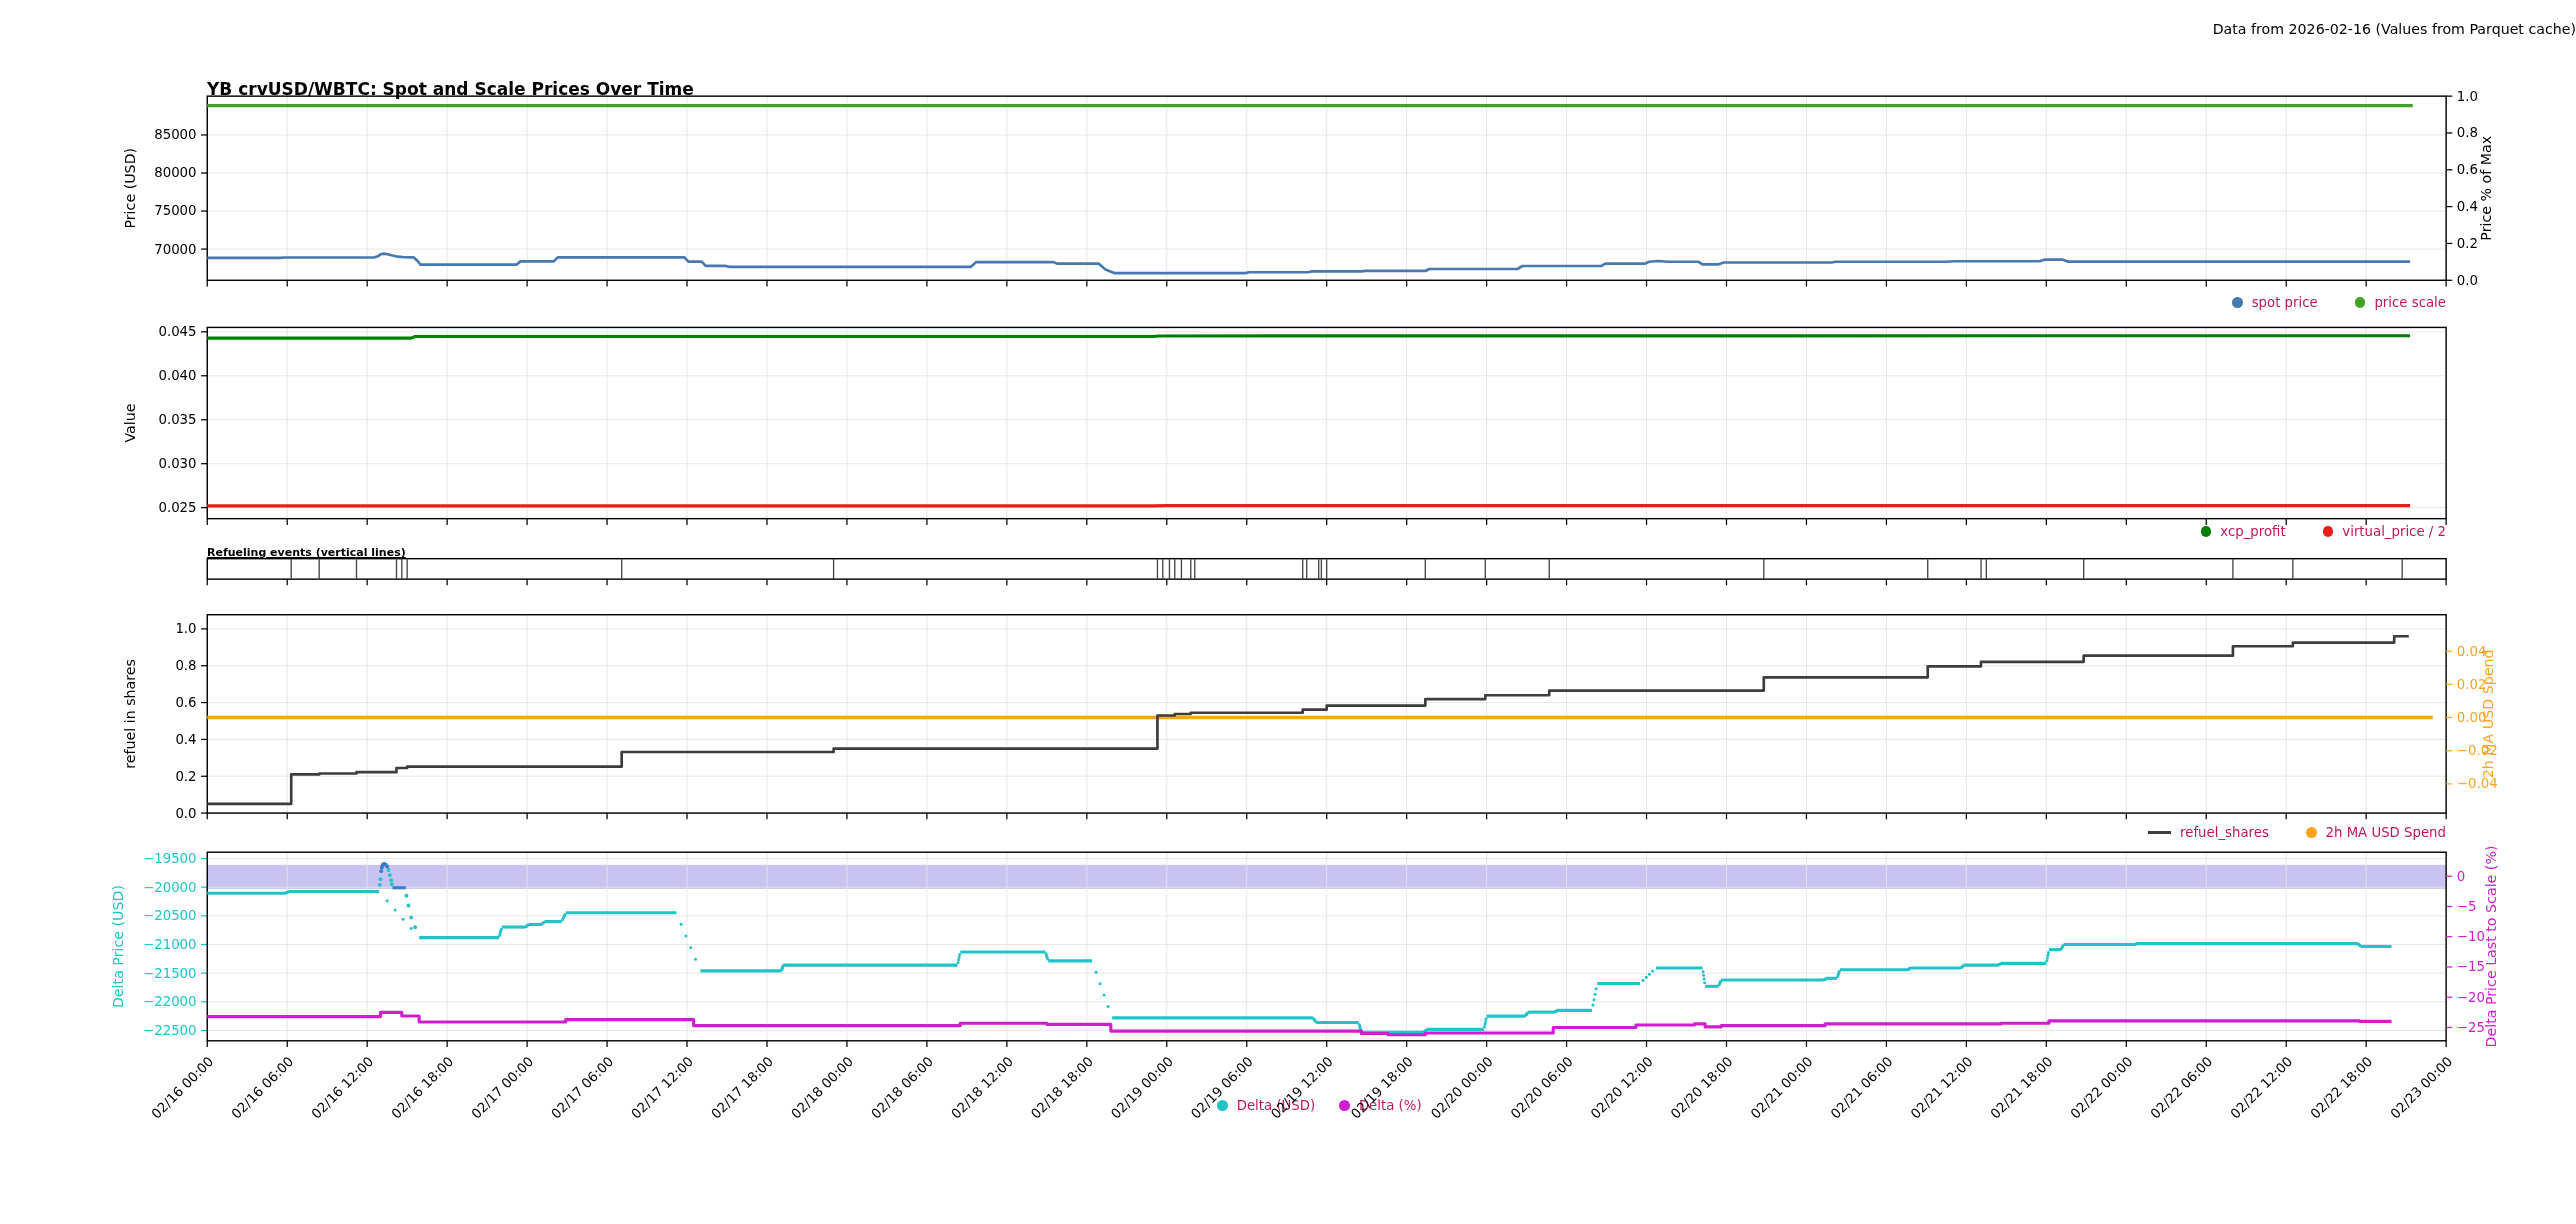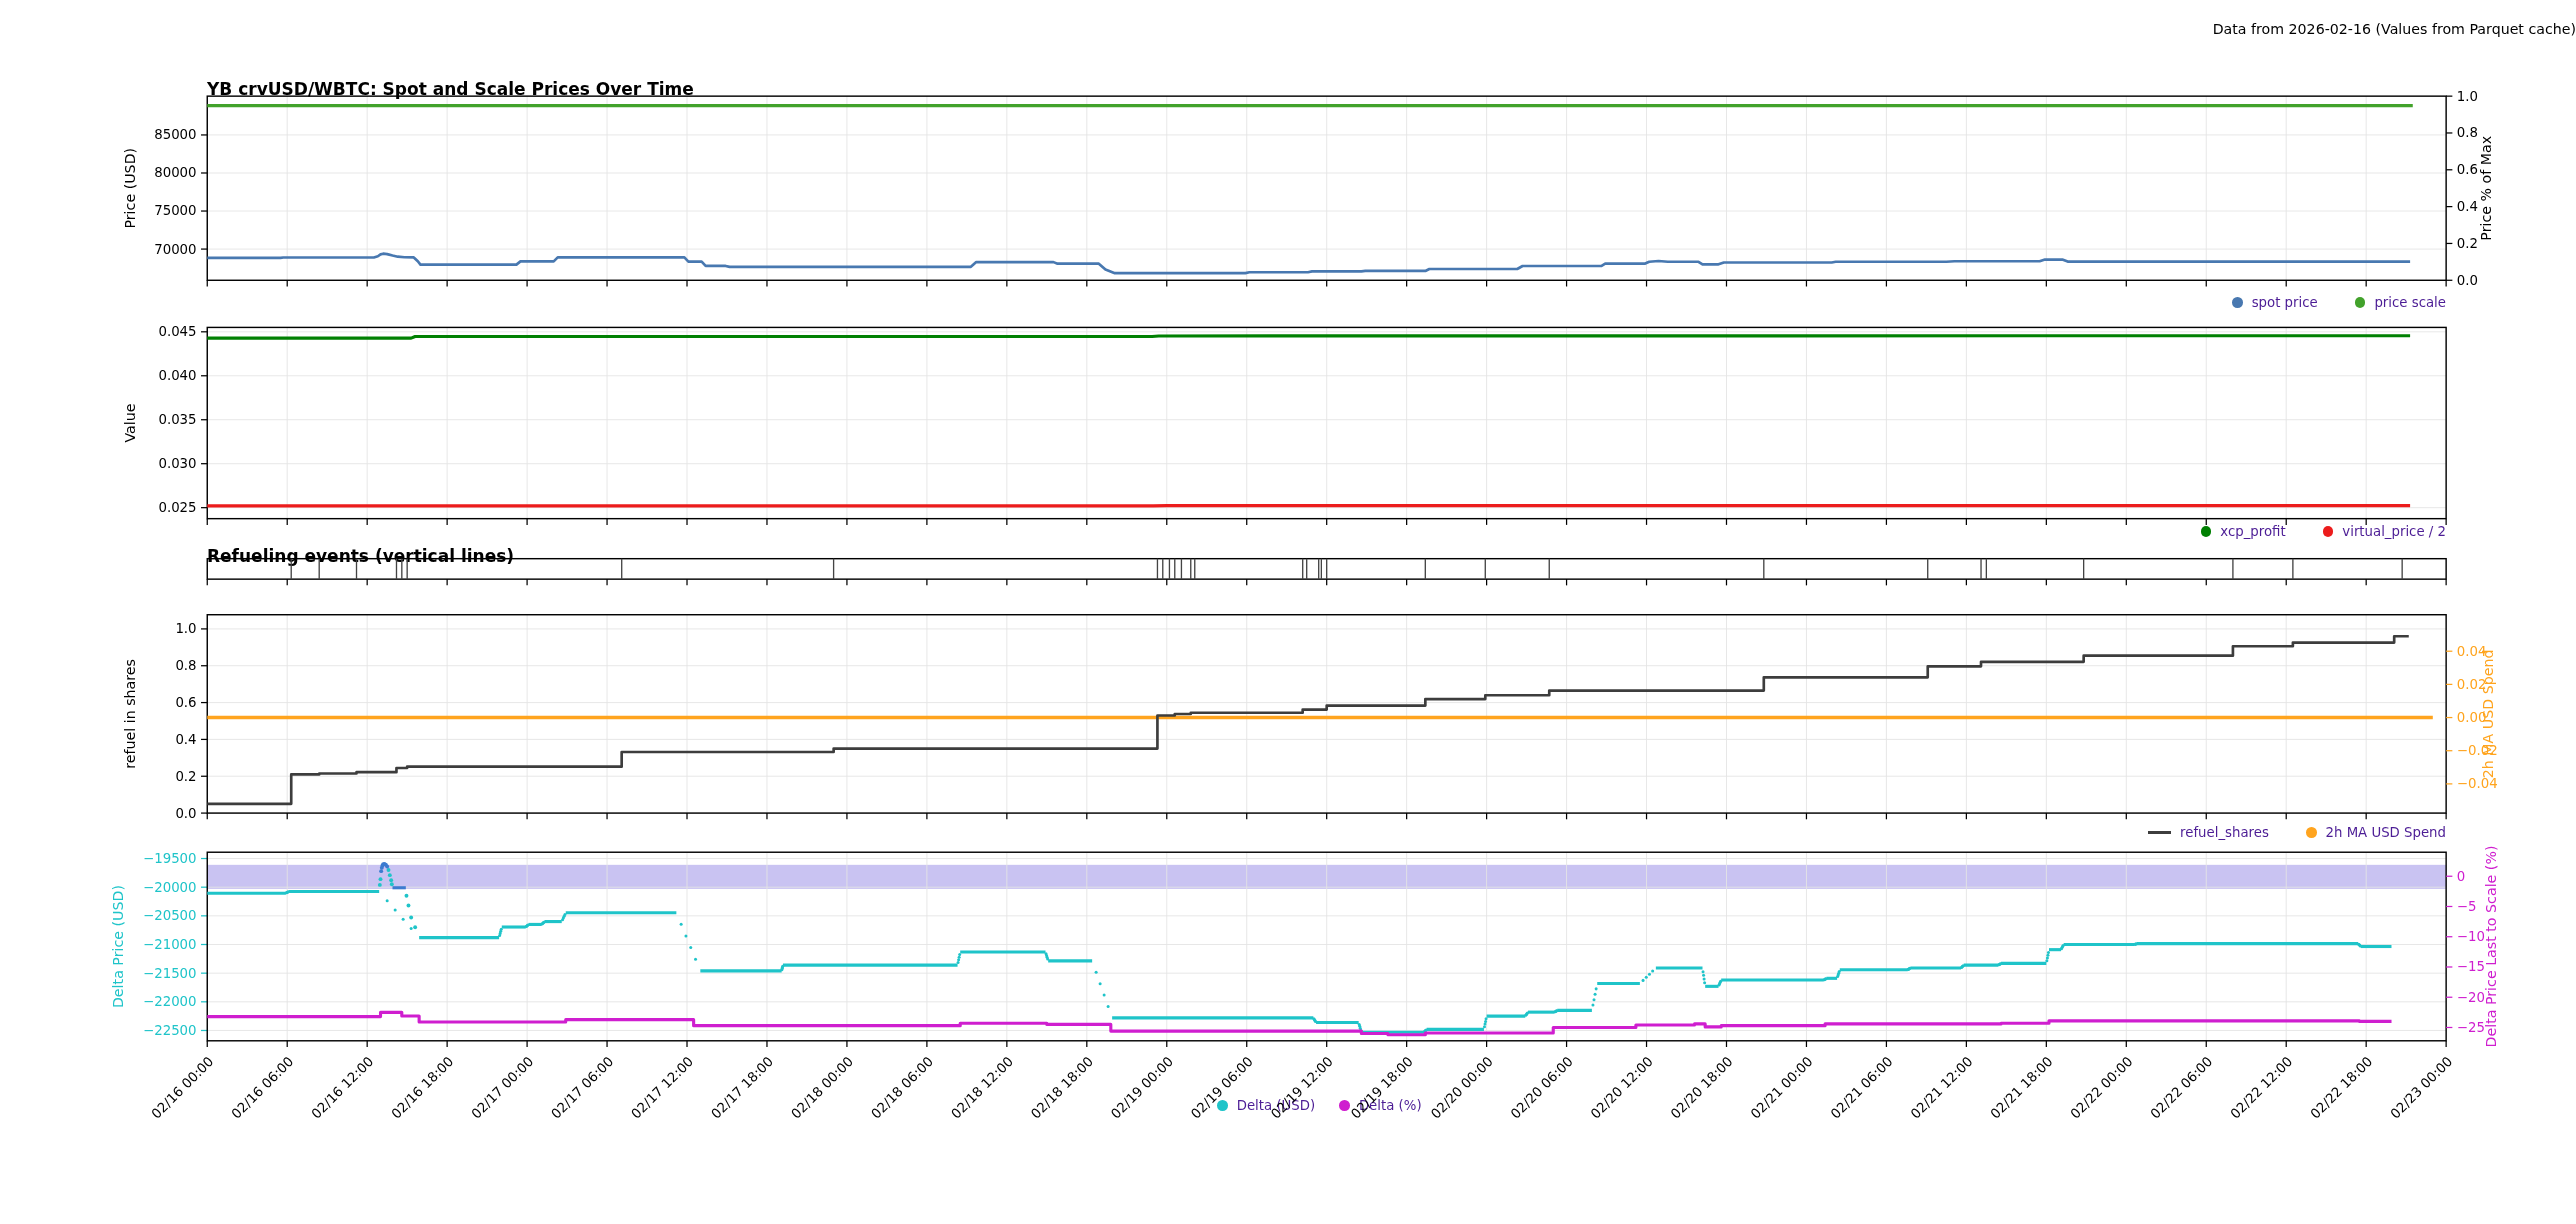--- a/index.html
+++ b/index.html
@@ -1,31 +1,31 @@
 <!DOCTYPE html>
 <html style="font-size:14.2px"><head>
 <meta charset="utf-8">
 <style>
   html,body{margin:0;padding:0;background:#ffffff;}
   body{width:2576px;height:1225px;position:relative;font-family:"DejaVu Sans",sans-serif;}
   .abs{position:absolute;}
   .suptitle{left:0;top:21.3px;width:100%;text-align:right;font-size:14.2px;color:#000;}
   .axtitle{left:207px;width:2239px;text-align:left;font-size:17px;font-weight:bold;color:#000;margin-top:11px;}
-  .legend{display:flex;align-items:center;gap:37px;font-size:13.3px;color:#4c1d95;}
+  .legend{display:flex;align-items:center;gap:37px;font-size:13.3px;color:#be185d;}
   .legend .item{display:flex;align-items:center;gap:9px;}
   .dot{width:10.7px;height:10.7px;border-radius:50%;display:inline-block;}
   .linemarker{width:23px;height:2.7px;display:inline-block;}
   svg{position:absolute;left:0;top:0;}
 </style>
 </head>
 <body>
 
 <div class="abs suptitle">Data from 2026-02-16 (Values from Parquet cache)</div>
 <div class="abs axtitle" style="top:68px;">YB crvUSD/WBTC: Spot and Scale Prices Over Time</div>
-<div class="abs axtitle" style="top:535px;font-size:17px;">Refueling events (vertical lines)</div>
+<div class="abs axtitle" style="top:535px;font-size:11px;text-decoration:underline;">Refueling events (vertical lines)</div>
 
 <div class="abs legend" style="top:295px;right:130px;">
   <span class="item">
     <span class="dot" style="background: rgb(72, 120, 176);"></span>
     <span>spot price</span>
   </span>
   <span class="item">
     <span class="dot" style="background: rgb(66, 162, 43);"></span>
     <span>price scale</span>
   </span>

